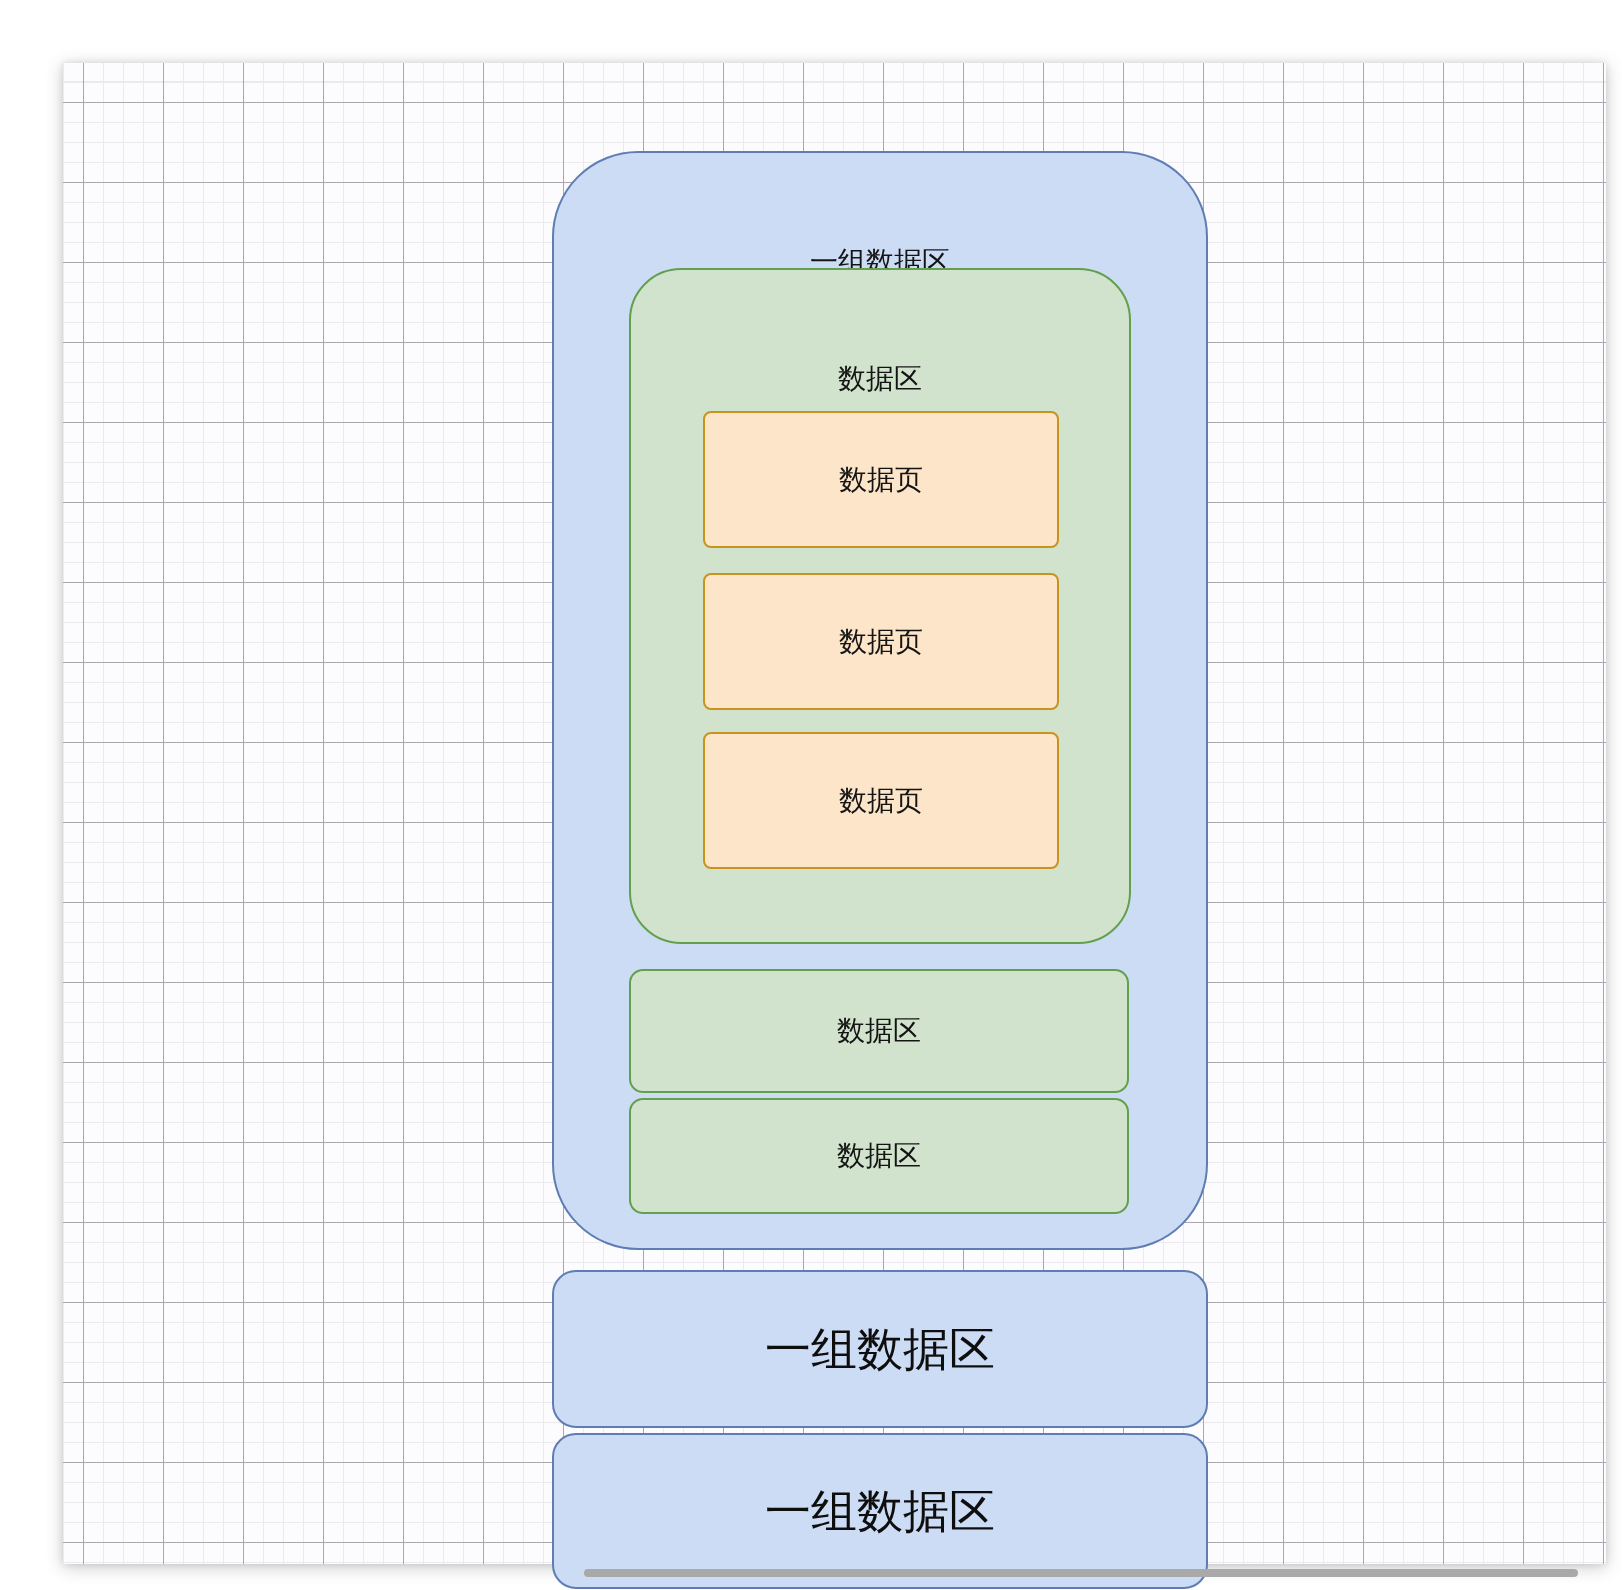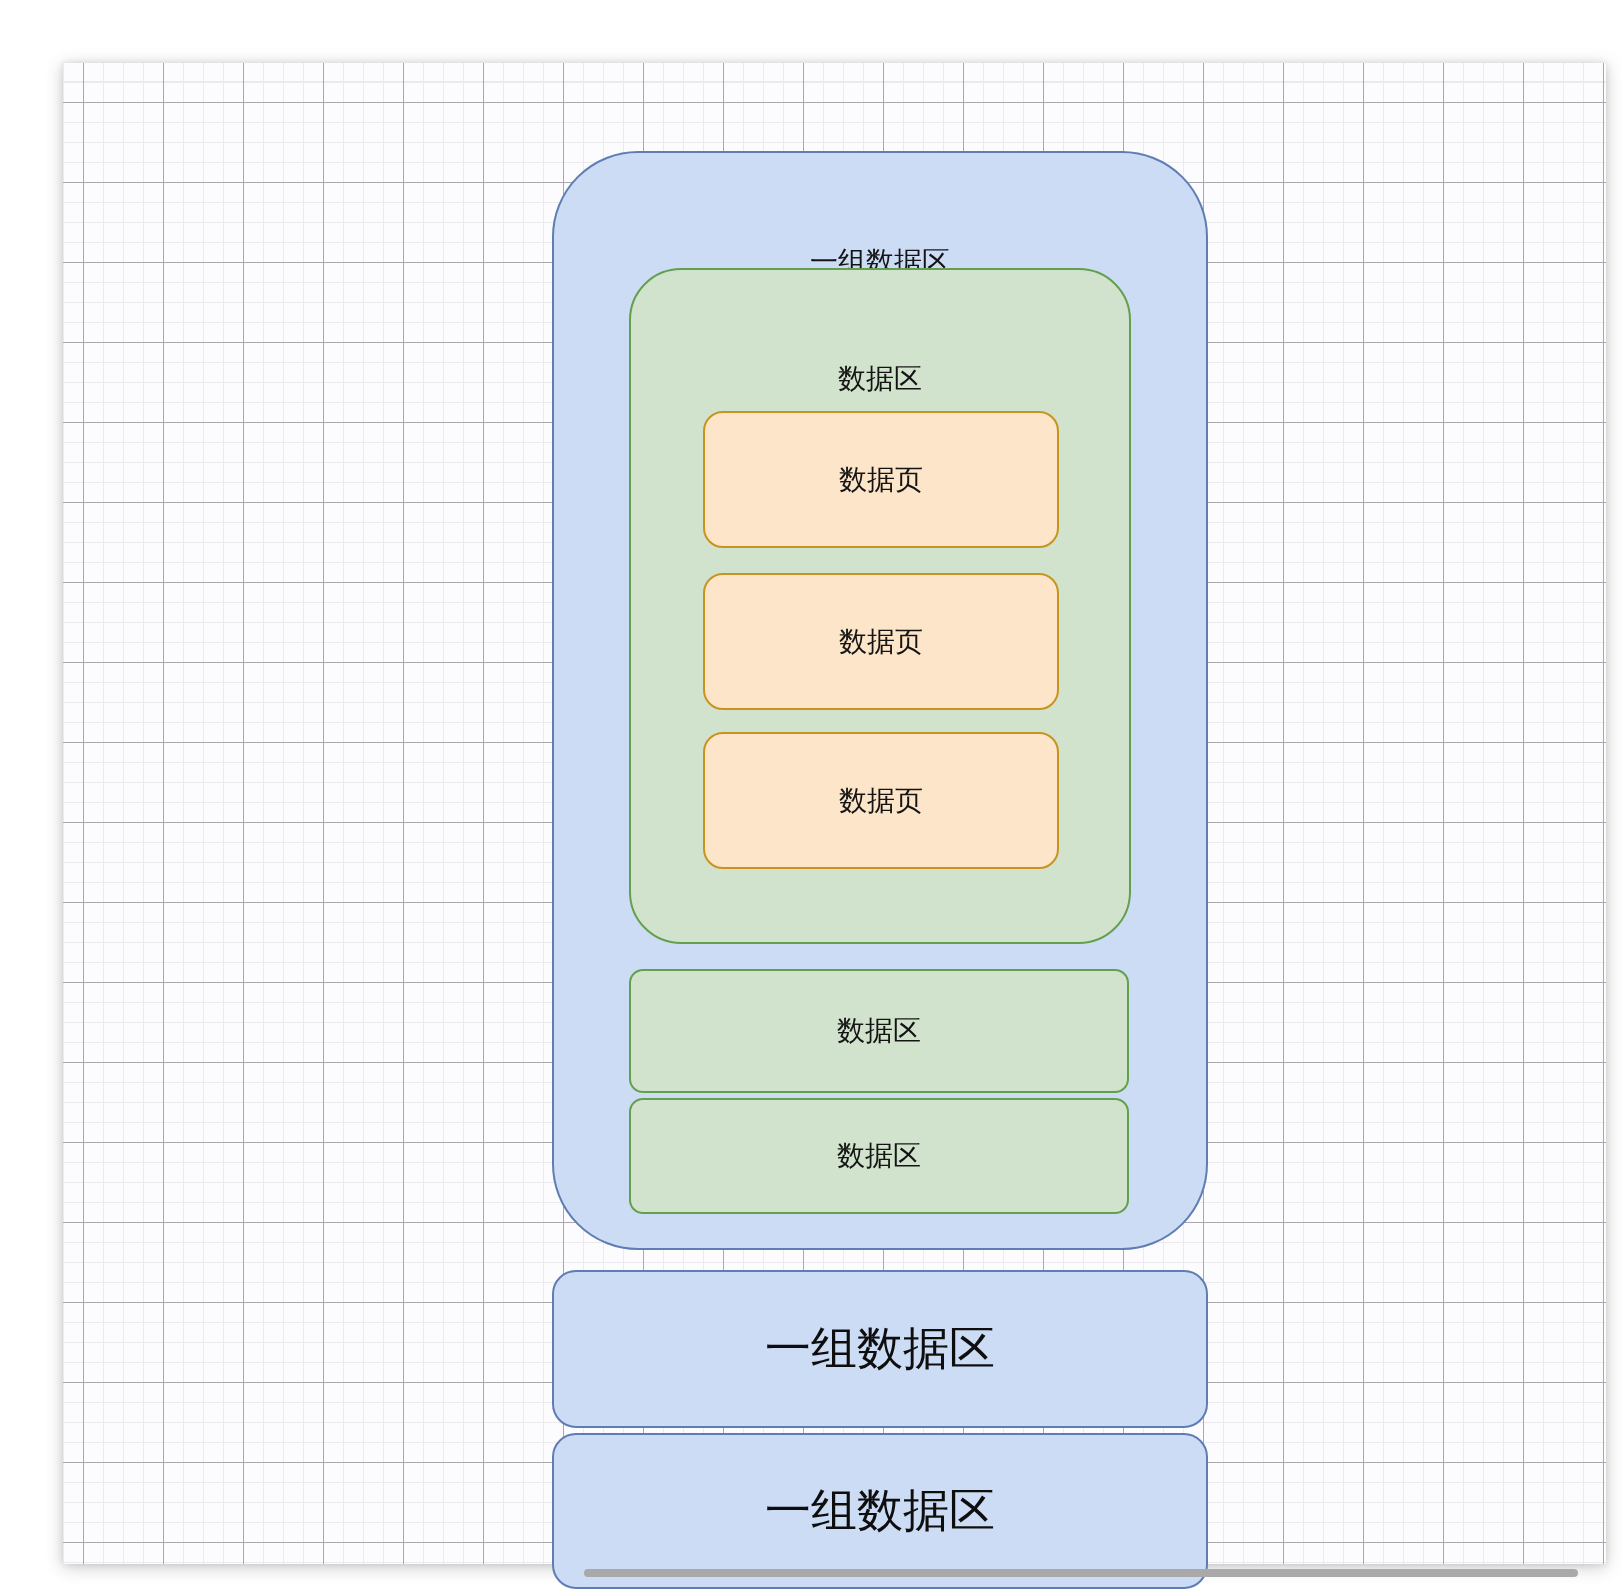--- a/index.html
+++ b/index.html
@@ -1,15 +1,15 @@
 <!DOCTYPE html>
 <html><head>
 <meta charset="utf-8">
 <style>
-  * { margin:8px; padding:0; box-sizing:border-box;font-family:Liberation Serif, serif; }
+  * { margin:8px; padding:0; box-sizing:border-box; }
   html,body { width:1622px; height:1590px; }
   body {
     position:relative;
     background:#ffffff;
     font-family:"Liberation Sans", sans-serif;
     color:#141414;
     overflow:hidden;
   }
 
   
@@ -30,21 +30,21 @@
   .blue   { background:#cddcf5; border:2px solid #5d7db3; }
   .green  { background:#d1e3cc; border:2px solid #62a04d; }
   .orange { background:#fce5c8; border:2px solid #c8941f; }
 
   .container-group {
     left:481px; top:80px; width:656px; height:1099px; border-radius:86px;
   }
   .extent-detail {
     left:558px; top:197px; width:502px; height:676px; border-radius:52px;
   }
-  .data-page { left:632px; width:356px; height:137px; border-radius:20px;
+  .data-page { left:632px; width:356px; height:137px; border-radius:8px;
     display:flex; align-items:center; justify-content:center; }
   .data-page.p1 { top:340px; }
   .data-page.p2 { top:502px; }
   .data-page.p3 { top:661px; }
 
   .extent-bar { left:558px; width:500px; border-radius:14px;
     display:flex; align-items:center; justify-content:center; }
   .extent-bar.e1 { top:898px;  height:124px; }
   .extent-bar.e2 { top:1027px; height:116px; }
 

